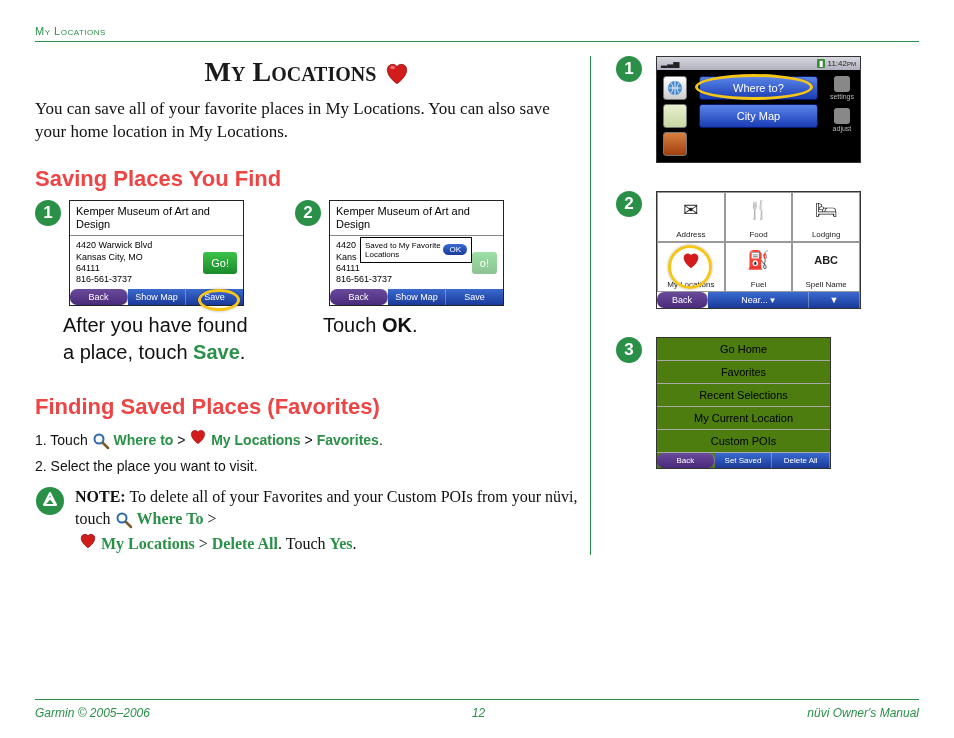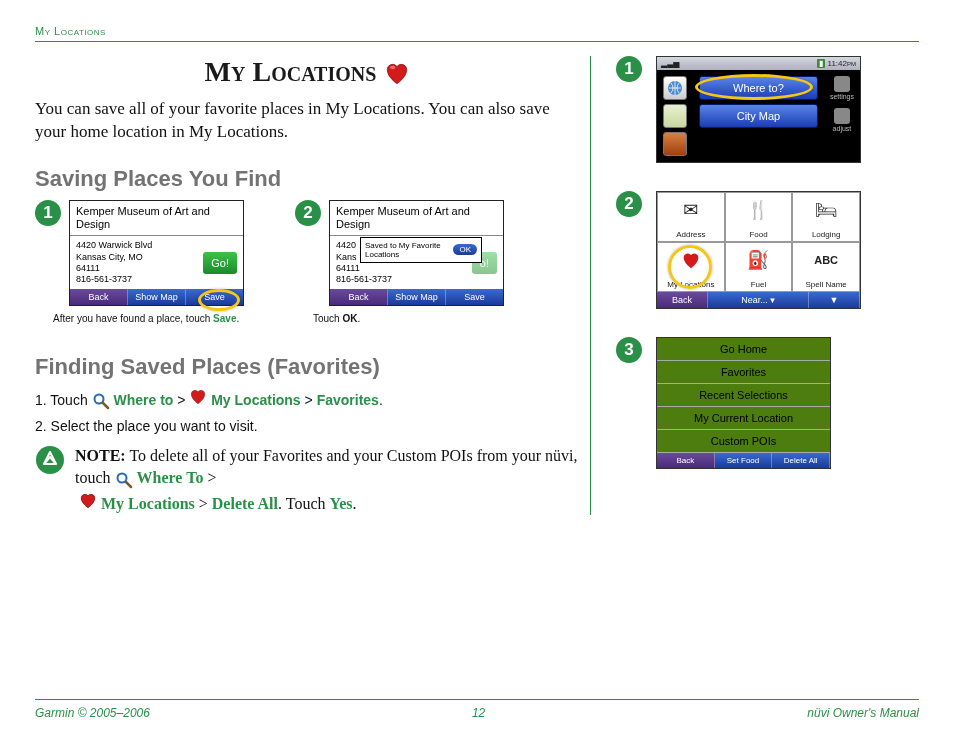--- a/index.html
+++ b/index.html
@@ -5,26 +5,26 @@
     * { margin: 0; padding: 0; box-sizing: border-box; }
     body { width: 954px; height: 738px; background: #fff; font-family: Verdana, Arial, sans-serif; position: relative; }
     .page { padding: 25px 35px 20px 35px; height: 100%; position: relative; }
     .header-label { color: #2a9047; font-size: 11px; font-variant: small-caps; letter-spacing: 0.5px; }
     .header-rule { border: 0; border-top: 1px solid #2a9047; margin: 4px 0 14px 0; }
     .columns { display: flex; gap: 0; }
     .left-col { width: 555px; padding-right: 10px; }
     .right-col { width: 310px; border-left: 1px solid #2a9047; padding-left: 25px; }
     .title { font-family: Georgia, 'Times New Roman', serif; font-size: 28px; font-weight: bold; color: #1a1a1a; font-variant: small-caps; display: flex; align-items: center; justify-content: center; gap: 8px; margin-bottom: 10px; }
     .intro { font-family: Georgia, 'Times New Roman', serif; font-size: 17px; color: #111; line-height: 1.35; margin-bottom: 22px; }
-    .section-h { font-family: Verdana, sans-serif; font-size: 22px; font-weight: bold; color: #737373; margin-bottom: 8px; }
+    .section-h { font-family: Verdana, sans-serif; font-size: 22px; font-weight: bold; color: #ef4444; margin-bottom: 8px; }
     .saving-row { display: flex; gap: 35px; margin-bottom: 28px; }
     .saving-item { display: flex; flex-direction: column; width: 225px; }
     .saving-head { display: flex; align-items: flex-start; gap: 8px; }
     .num-badge { width: 26px; height: 26px; border-radius: 50%; background: #2a9047; color: #fff; font-weight: bold; font-size: 17px; display: inline-flex; align-items: center; justify-content: center; font-family: Verdana, sans-serif; flex-shrink: 0; }
-    .step-text { font-family: Verdana, sans-serif; font-size: 10px; color: #111; line-height: 1.35; margin-left: 18px; margin-top: 6px; }
+    .step-text { font-family: Verdana, sans-serif; font-size: 20px; color: #111; line-height: 1.35; margin-left: 28px; margin-top: 6px; }
     .finding-list { font-family: Verdana, sans-serif; font-size: 14px; color: #111; line-height: 1.6; }
     .finding-list .line { margin-bottom: 4px; }
     .green-link { color: #2a9047; font-weight: bold; }
     .serif-link { font-family: Georgia, serif; color: #2a9047; font-weight: bold; font-size: 16px; }
     .note-row { display: flex; gap: 10px; margin-top: 8px; }
     .note-text { font-family: Georgia, 'Times New Roman', serif; font-size: 16px; color: #111; line-height: 1.4; }
     .note-text .label { font-weight: bold; }
     .note-indent { margin-left: 44px; margin-top: 2px; }
     
     .heart-icon { width: 26px; height: 24px; display: inline-block; flex-shrink: 0; }
@@ -34,27 +34,27 @@
     
     .device { border: 1px solid #222; background: #fff; font-family: Arial, sans-serif; font-size: 10px; color: #000; }
     .dev1 { width: 175px; }
     .dev1-title { background: #fff; padding: 4px 6px; font-size: 11px; border-bottom: 1px solid #888; line-height: 1.2; }
     .dev1-body { display: flex; }
     .dev1-addr { padding: 4px 6px; font-size: 9px; line-height: 1.25; flex: 1; }
     .dev1-go { background: linear-gradient(#3cc24a,#1a8a2a); color: #fff; font-size: 11px; padding: 5px 8px; border-radius: 3px; margin: 6px; align-self: center; }
     .dev1-bar { display: flex; }
     .dev1-btn { flex: 1; text-align: center; padding: 3px 0; font-size: 9px; color: #fff; border-right: 1px solid rgba(255,255,255,0.3); }
     .dev1-btn:last-child { border-right: 0; }
-    .btn-purple { background: linear-gradient(#6a4a9a,#4a2a7a); }
+    .btn-purple { background: linear-gradient(#6a4a9a,#4a2a7a); border-radius: 7px; }
     .btn-blue { background: linear-gradient(#3a6ad0,#1a3a9a); }
     .btn-blue.save { position: relative; }
     .highlight-ring { position: absolute; border: 3px solid #f5c518; border-radius: 50%; pointer-events: none; box-shadow: 0 0 3px rgba(0,0,0,0.3); }
     .dev1-wrap { position: relative; }
     .dev2 { width: 175px; position: relative; }
-    .dev2-popup { position: absolute; top: 36px; left: 30px; width: 122px; background: #fff; border: 1px solid #000; font-size: 8px; padding: 3px 4px; display: flex; align-items: center; justify-content: space-between; z-index: 5; }
+    .dev2-popup { position: absolute; top: 36px; left: 30px; width: 112px; background: #fff; border: 1px solid #000; font-size: 8px; padding: 3px 4px; display: flex; align-items: center; justify-content: space-between; z-index: 5; }
     .dev2-ok { background: linear-gradient(#3a6ad0,#1a3a9a); color: #fff; border-radius: 7px; padding: 1px 6px; font-size: 8px; }
     
     .right-step { display: flex; align-items: flex-start; gap: 14px; margin-bottom: 28px; }
     .devR1 { width: 205px; background: #000; border: 1px solid #333; }
     .devR1-status { display: flex; justify-content: space-between; padding: 2px 4px; background: linear-gradient(#d8d8e0,#b0b0c0); font-size: 8px; color: #222; }
     .devR1-body { display: flex; padding: 6px; gap: 12px; align-items: flex-start; }
     .devR1-icon { width: 24px; height: 24px; border: 1px solid #777; border-radius: 3px; background: linear-gradient(#fff,#ccc); display: flex; align-items: center; justify-content: center; }
     .devR1-btns { display: flex; flex-direction: column; gap: 4px; flex: 1; }
     .devR1-btn { background: linear-gradient(#5a85e8,#1a3db5); color: #fff; font-size: 11px; text-align: center; padding: 5px; border-radius: 3px; border: 1px solid #0a1a6a; }
     .devR1-side { display: flex; flex-direction: column; gap: 8px; }
@@ -282,21 +282,21 @@
       <div class="right-step">
         <span class="num-badge">3</span>
         <div class="devR3">
           <div class="devR3-item">Go Home</div>
           <div class="devR3-item">Favorites</div>
           <div class="devR3-item">Recent Selections</div>
           <div class="devR3-item">My Current Location</div>
           <div class="devR3-item">Custom POIs</div>
           <div class="devR3-bar">
             <div class="devR3-btn btn-purple">Back</div>
-            <div class="devR3-btn btn-blue">Set Food</div>
+            <div class="devR3-btn btn-blue">Set Saved</div>
             <div class="devR3-btn btn-blue">Delete All</div>
           </div>
         </div>
       </div>
     </div>
   </div>
 
   <div class="footer">
     <hr class="footer-rule">
     <div class="footer-row">

